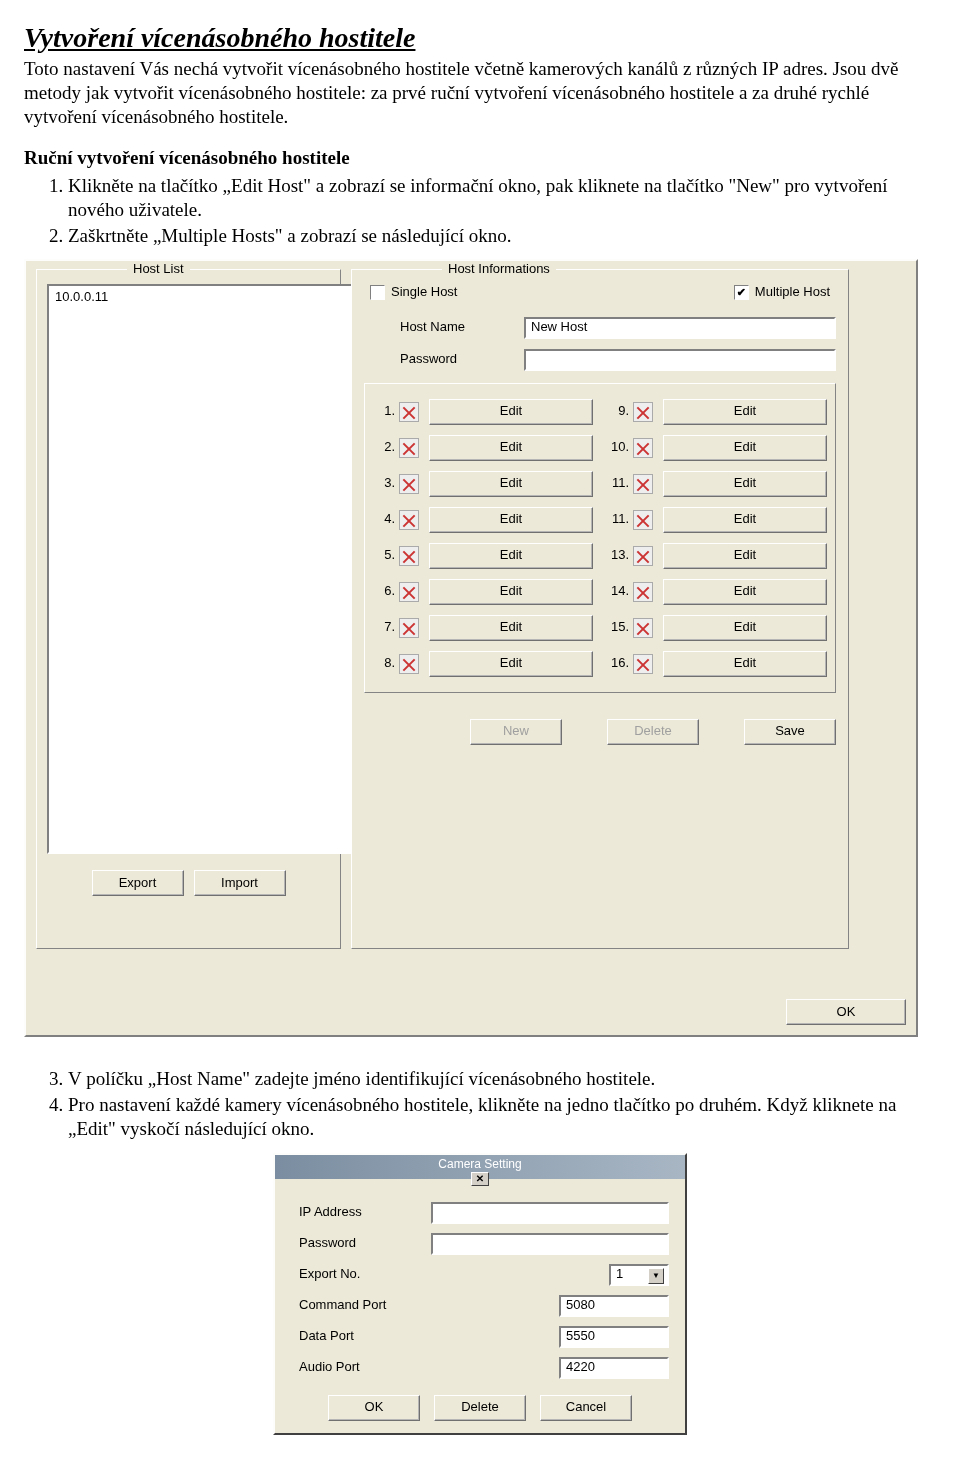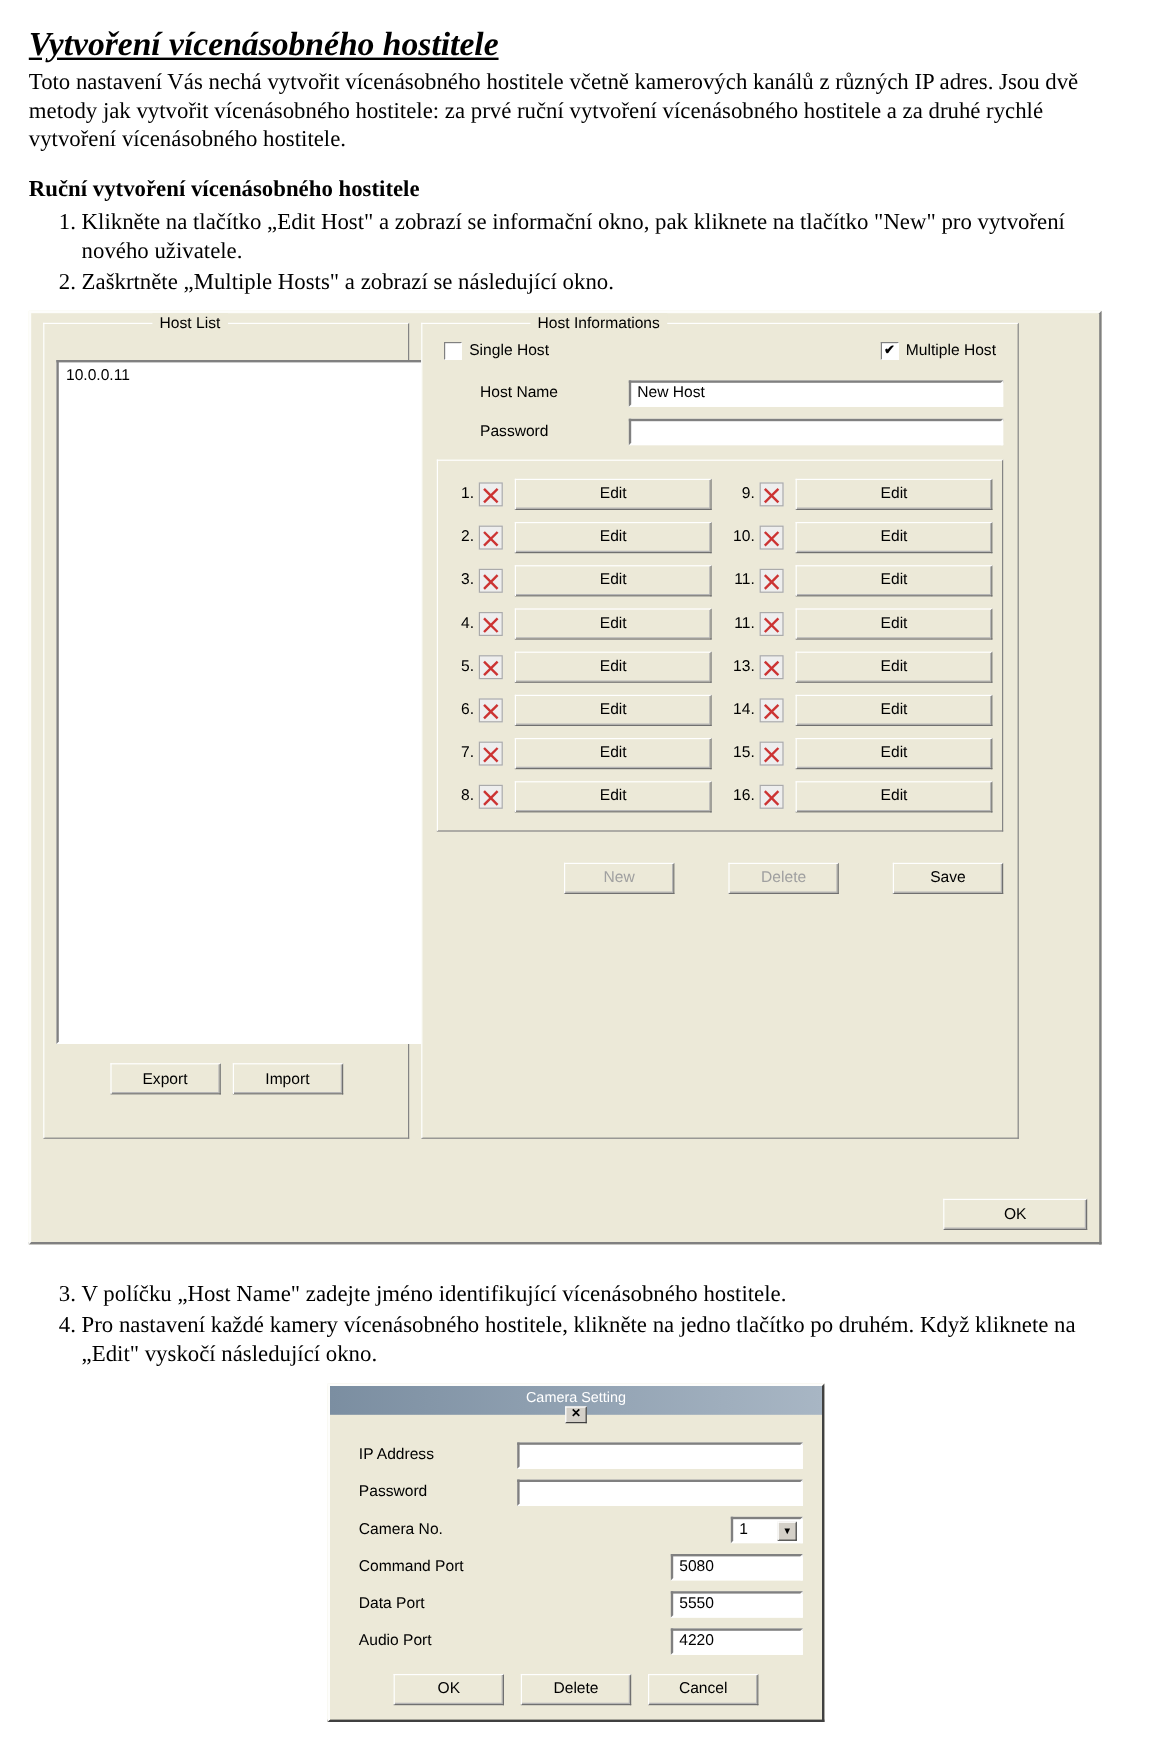--- a/index.html
+++ b/index.html
@@ -75,21 +75,20 @@
     width: 348px;
     height: 570px;
     background: #fff;
     border-top: 2px solid #808080;
     border-left: 2px solid #808080;
     border-right: 2px solid #fff;
     border-bottom: 2px solid #fff;
     padding: 3px 6px;
     box-sizing: border-box;
     font-size: 13px;
-    margin-top: 16px;
   }
   .btn {
     display: inline-flex;
     align-items: center;
     justify-content: center;
     height: 26px;
     min-width: 92px;
     background: #ece9d8;
     border-top: 1px solid #fff;
     border-left: 1px solid #fff;
@@ -418,21 +417,21 @@
   <div class="camera-body">
     <div class="fieldrow">
         <div class="label">IP Address</div>
         <div class="input"></div>
       </div>
     <div class="fieldrow">
         <div class="label">Password</div>
         <div class="input"></div>
       </div>
     <div class="fieldrow">
-        <div class="label">Camera No.</div>
+        <div class="label">Export No.</div>
         <div style="flex:1"></div>
         <div class="input narrow dropdown">1</div>
       </div>
     <div class="fieldrow">
         <div class="label">Command Port</div>
         <div style="flex:1"></div>
         <div class="input mid">5080</div>
       </div>
     <div class="fieldrow">
         <div class="label">Data Port</div>

